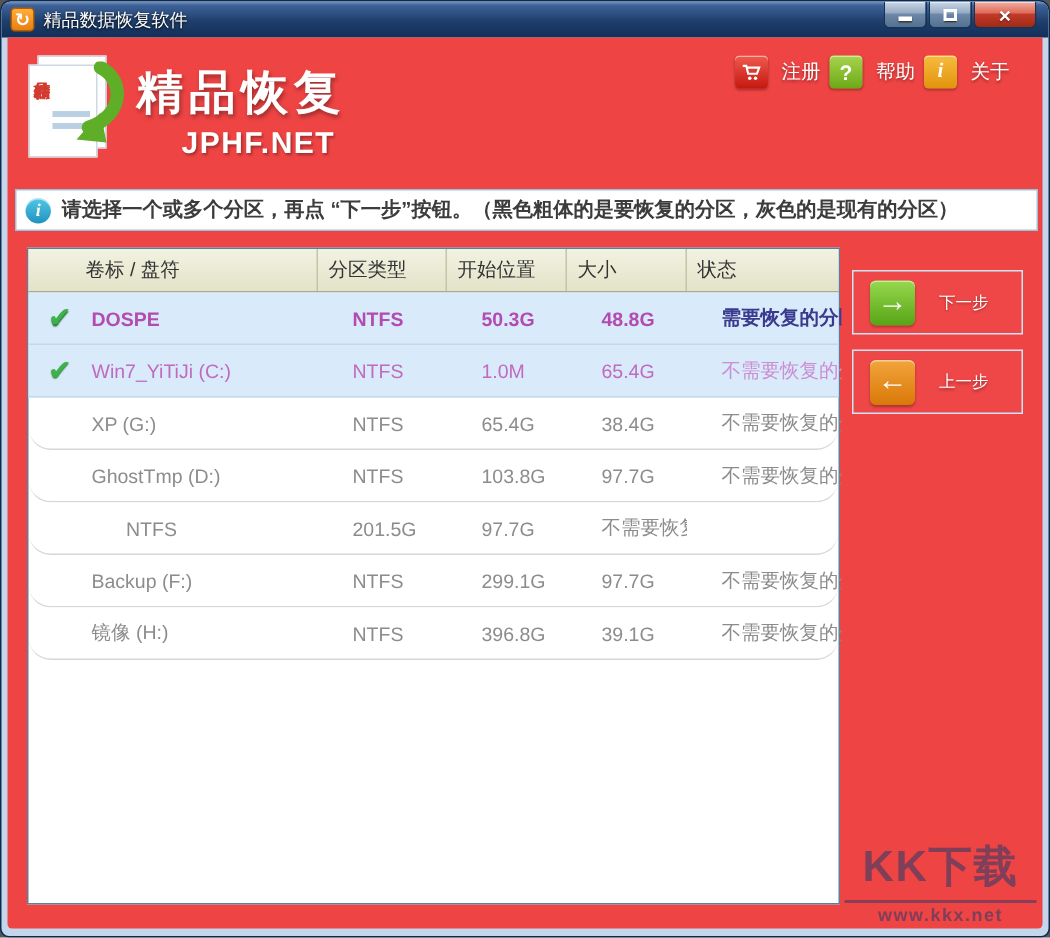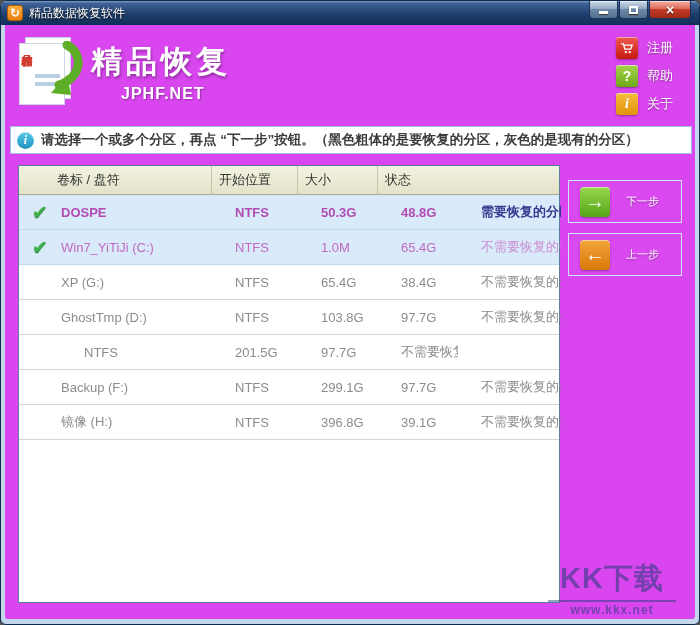--- a/index.html
+++ b/index.html
@@ -24,39 +24,39 @@
   .tb-btn.min,.tb-btn.max{ width:29px;
     background:linear-gradient(180deg,#cdd9e8 0%,#93a9c3 45%,#6d87a8 50%,#54718f 100%); }
   .tb-btn.close{ width:42px;
     background:linear-gradient(180deg,#f3b0a5 0%,#dd6a58 45%,#c23a28 50%,#a02a17 100%); }
   .glyph-min{ width:9px; height:3px; background:#fff; margin-top:6px; box-shadow:0 1px 1px #333; }
   .glyph-max{ width:9px; height:8px; border:2px solid #fff; box-shadow:0 1px 1px #333; }
   .glyph-close{ color:#fff; font-weight:bold; font-size:14px; text-shadow:0 1px 1px #511; }
 
   
   .client{ position:absolute; top:24px; left:4px; right:4px; bottom:5px;
-    background:#d946ef; border-radius:0 0 3px 3px; overflow:hidden; }
+    background:#ef4444; border-radius:0 0 3px 3px; overflow:hidden; }
 
   
   .logo{ position:absolute; left:10px; top:10px; width:64px; height:74px; }
   .logo .page{ position:absolute; background:#fff; border:1px solid #cfd8e2; width:46px; height:62px; }
   .logo .page.back{ left:10px; top:2px; }
   .logo .page.front{ left:4px; top:8px; display:flex; }
   .logo .strip{ width:14px; color:#d23b2f; font-size:11px; font-weight:bold;
     writing-mode:vertical-rl; text-orientation:upright; line-height:14px; padding-top:2px; }
   .logo .doclines{ flex:1; padding:30px 4px 0 1px; }
   .logo .doclines i{ display:block; height:4px; background:#b9cfe4; margin-bottom:4px; }
   .logo svg{ position:absolute; right:-4px; top:6px; }
   .app-title{ position:absolute; left:86px; top:16px; color:#fff; font-size:31px;
     font-weight:bold; letter-spacing:4px; text-shadow:1px 2px 3px rgba(0,0,0,.35); }
-  .app-site{ position:absolute; left:116px; top:60px; color:#fff; font-size:16px;
+  .app-site{ position:absolute; left:116px; top:60px; color:#fff; font-size:20px;
     font-weight:bold; letter-spacing:1px; text-shadow:1px 1px 2px rgba(0,0,0,.35); }
 
   
-  .actions{ position:absolute; top:12px; right:22px; display:flex; flex-direction:column; gap:6px; }
+  .actions{ position:absolute; top:12px; right:22px; display:flex; flex-direction:row; gap:6px; }
   .action{ display:flex; align-items:center; gap:9px; cursor:pointer; }
   .action .ic{ width:22px; height:22px; border-radius:3px; display:flex; align-items:center;
     justify-content:center; color:#fff; font-weight:bold; font-size:14px;
     box-shadow:inset 0 1px 0 rgba(255,255,255,.5), 0 1px 2px rgba(0,0,0,.35); }
   .ic-register{ background:linear-gradient(180deg,#ef5a50,#c5180f); }
   .ic-help{ background:linear-gradient(180deg,#a8d44e,#6ca916); }
   .ic-about{ background:linear-gradient(180deg,#f7bc3e,#e2930c); font-style:italic;
     font-family:"Liberation Serif","DejaVu Serif",serif; }
   .action .lbl{ color:#fff; font-size:13px; text-shadow:0 1px 2px rgba(0,0,0,.4); }
 
@@ -86,36 +86,36 @@
     cursor:pointer; white-space:nowrap; }
   .trow span{ overflow:hidden; }
   .trow .c-check{ text-align:center; font-size:19px; color:#3db24a;
     text-shadow:0 1px 1px #1c7026; }
   .trow .c-type,.trow .c-start,.trow .c-size,.trow .c-status{ padding-left:7px;margin-left:16px; }
   .trow.sel{ background:#d9eafa; border-bottom:1px solid #c2d8ec; }
   .trow.recover{ color:#b24cb2; font-weight:bold; }
   .trow.recover .c-status{ color:#3a3a8e; }
   .trow.keep-sel{ color:#c06ac0; }
   .trow.keep-sel .c-status{ color:#cb8ed2; }
-  .trow.normal{ color:#8c8c8c; }
+  .trow.normal{ color:#8c8c8c;border-radius:15px; }
 
   
   .navbtn{ position:absolute; left:563px; width:114px; height:43px;
     border:1px solid #cfe6fa; display:flex; align-items:center; gap:16px;
     padding-left:11px; cursor:pointer; background:rgba(255,255,255,.02); }
   .navbtn.next{ top:155px; } .navbtn.prev{ top:208px; }
   .nav-ic{ width:30px; height:30px; border-radius:4px; display:flex; align-items:center;
     justify-content:center; color:#fff; font-size:20px; font-weight:bold;
     box-shadow:inset 0 1px 0 rgba(255,255,255,.5), 0 1px 2px rgba(0,0,0,.3); }
   .nav-ic.green{ background:linear-gradient(180deg,#97d84e,#57a417); }
   .nav-ic.orange{ background:linear-gradient(180deg,#f2a53c,#d97808); }
   .navbtn .lbl{ color:#fff; font-size:11px; text-shadow:0 1px 2px rgba(0,0,0,.4); }
 
   
-  .watermark{ position:absolute; right:19px; bottom:2px; width:128px; text-align:center;
+  .watermark{ position:absolute; right:4px; bottom:2px; width:128px; text-align:center;
     color:rgba(16,58,110,.5); pointer-events:none; }
   .watermark .wm-logo{ font-size:29px; font-weight:900; letter-spacing:1px; line-height:30px; }
   .watermark .wm-url{ display:block; font-size:12px; font-weight:bold; letter-spacing:1px;
     border-top:2px solid rgba(16,58,110,.45); margin-top:7px; padding-top:1px; }
 </style>
 </head>
 <body>
 
 <div class="window">
 
@@ -176,20 +176,21 @@
     </div>
 
     <div class="infobar">
       <span class="info-ic">i</span>
       <span class="info-text">请选择一个或多个分区，再点 “下一步”按钮。（黑色粗体的是要恢复的分区，灰色的是现有的分区）</span>
     </div>
 
     <div class="table">
       <div class="thead">
         <div class="th">卷标 / 盘符</div>
+        <div class="th">分区类型</div>
         <div class="th">开始位置</div>
         <div class="th">大小</div>
         <div class="th">状态</div>
       </div>
 
       <div class="trow sel recover">
         <span class="c-check">✔</span>
         <span class="c-label">DOSPE</span>
         <span class="c-type">NTFS</span>
         <span class="c-start">50.3G</span>

